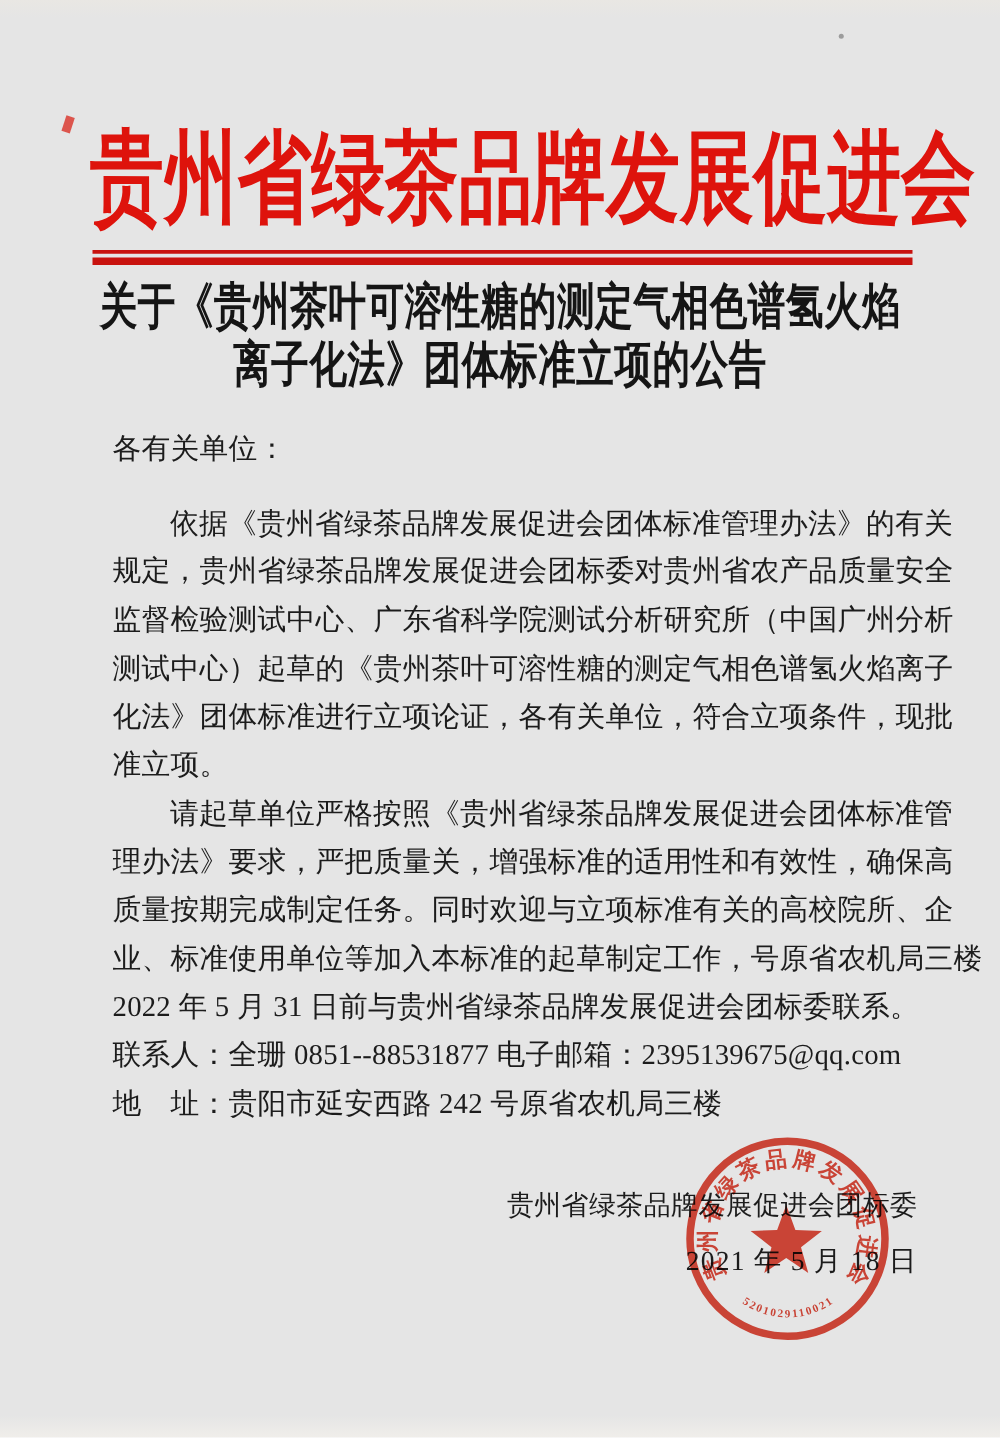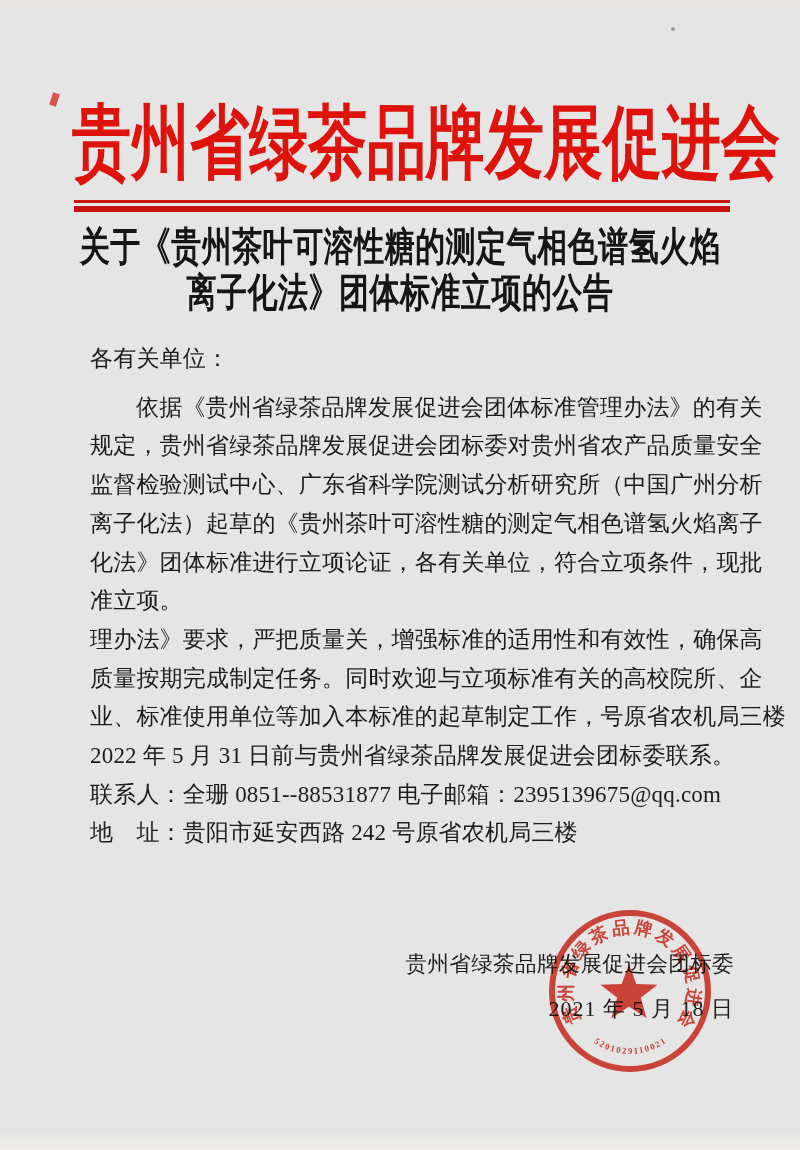--- a/index.html
+++ b/index.html
@@ -68,21 +68,21 @@
 
   .body-block {
     position: absolute;
     left: 90px; top: 340px; width: 680px;
     font-size: 23px;
     line-height: 38.7px;
     letter-spacing: 0.2px;
     white-space: nowrap;
   }
   .body-line { white-space: nowrap; }
-  .body-line.first { margin-top: 10px; }
+  .body-line.first { margin-top: 21px; }
   .body-line.indent { padding-left: 46px; }
 
   .sign-block {
     position: absolute;
     right: 66px; top: 949px;
     text-align: right;
     z-index: 1;
   }
   .sign-org {
     font-size: 21.5px;
@@ -137,23 +137,24 @@
   <div class="doc-heading">
     <div>关于《贵州茶叶可溶性糖的测定气相色谱氢火焰</div>
     <div>离子化法》团体标准立项的公告</div>
   </div>
 
   <div class="body-block">
     <div class="body-line">各有关单位：</div>
     <div class="body-line first indent">依据《贵州省绿茶品牌发展促进会团体标准管理办法》的有关</div>
     <div class="body-line">规定，贵州省绿茶品牌发展促进会团标委对贵州省农产品质量安全</div>
     <div class="body-line">监督检验测试中心、广东省科学院测试分析研究所（中国广州分析</div>
-    <div class="body-line">离子化法）起草的《贵州茶叶可溶性糖的测定气相色谱氢火焰离子</div>
+    <div class="body-line">测试中心）起草的《贵州茶叶可溶性糖的测定气相色谱氢火焰离子</div>
     <div class="body-line">化法》团体标准进行立项论证，各有关单位，符合立项条件，现批</div>
     <div class="body-line">准立项。</div>
+    <div class="body-line indent">请起草单位严格按照《贵州省绿茶品牌发展促进会团体标准管</div>
     <div class="body-line">理办法》要求，严把质量关，增强标准的适用性和有效性，确保高</div>
     <div class="body-line">质量按期完成制定任务。同时欢迎与立项标准有关的高校院所、企</div>
     <div class="body-line">业、标准使用单位等加入本标准的起草制定工作，号原省农机局三楼</div>
     <div class="body-line">2022 年 5 月 31 日前与贵州省绿茶品牌发展促进会团标委联系。</div>
     <div class="body-line">联系人：全珊  0851--88531877   电子邮箱：2395139675@qq.com</div>
     <div class="body-line">地　址：贵阳市延安西路 242 号原省农机局三楼</div>
   </div>
 
   <div class="sign-block">
     <div class="sign-org">贵州省绿茶品牌发展促进会团标委</div>

